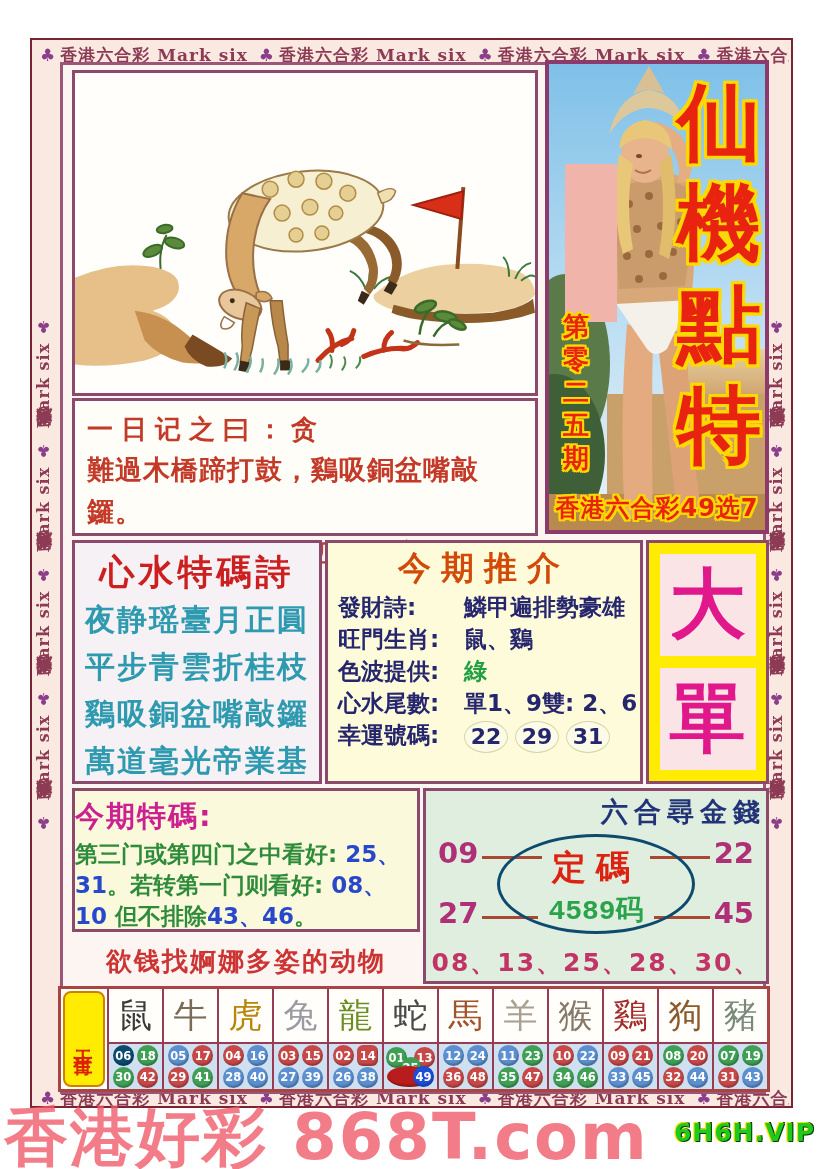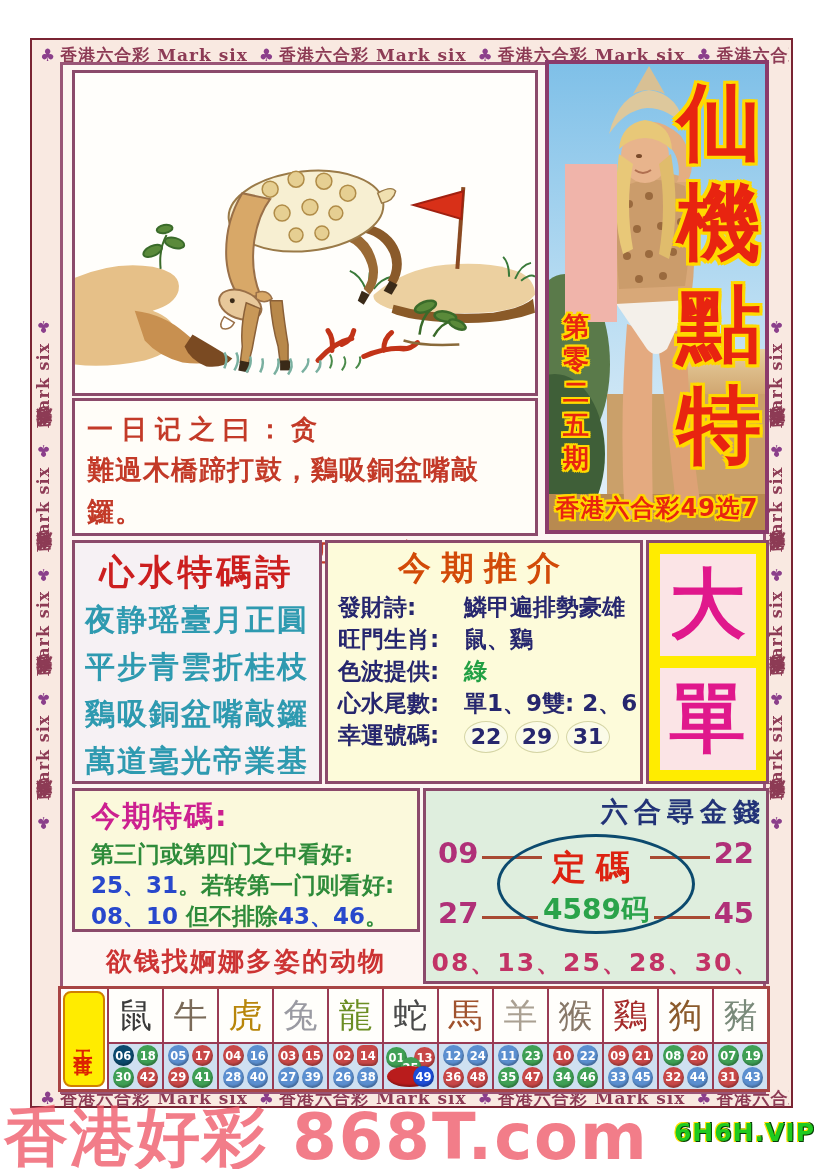--- a/index.html
+++ b/index.html
@@ -62,37 +62,37 @@
   .lucky-ball{display:inline-flex;width:42px;height:30px;border:1px solid #d5d5a5;
         border-radius:50%;background:#fbfbe8;align-items:center;justify-content:center;
         font-size:22px;color:#26266e;margin-right:7px;vertical-align:middle;}
   
   .dadan{left:583px;top:475px;width:123px;height:244px;background:#ffec00;
          display:flex;flex-direction:column;align-items:center;justify-content:space-between;
          padding:11px 0;}
   .dd-sq{width:96px;height:102px;background:#fbe4e6;display:flex;align-items:center;
          justify-content:center;font-size:76px;font-weight:bold;color:#e0188c;}
   
-  .teama{left:9px;top:723px;width:348px;height:144px;background:#fbf9dc;padding:6px 16px;}
+  .teama{left:9px;top:723px;width:348px;height:144px;background:#fbf9dc;padding:6px 0;}
   .tm-title{font-size:29px;font-weight:bold;color:#cc2090;letter-spacing:2px;}
   .tm-body{font-size:23px;font-weight:bold;line-height:31px;margin-top:2px;}
   .seg-green{color:#2e8b3a;}
   .seg-blue{color:#2848cc;}
   .tm-hint{font-size:26px;font-weight:bold;color:#cc3333;text-align:center;
            margin-top:12px;letter-spacing:2px;}
   
   .gold{left:360px;top:723px;width:346px;height:196px;background:#dfeede;}
   .gd-title{font-size:27px;font-weight:bold;color:#223377;text-align:right;
             letter-spacing:6px;margin-top:3px;}
   .gd-diagram{position:relative;height:110px;margin-top:2px;}
   .gd-ellipse{position:absolute;left:50%;top:2px;transform:translateX(-50%);
             width:198px;height:100px;border:3px solid #0c4a6e;border-radius:50%;
             text-align:center;box-sizing:border-box;}
   .gd-center-top{font-size:34px;font-weight:bold;color:#dd2211;letter-spacing:10px;margin-top:8px;}
-  .gd-center-bottom{font-size:28px;font-weight:bold;color:#2aa34a;}
+  .gd-center-bottom{font-size:28px;font-weight:bold;color:#2aa34a;font-family:Liberation Mono, monospace;}
   .gd-corner{position:absolute;font-size:29px;font-weight:bold;color:#b03078;}
   .gd-tl{left:12px;top:4px;}   .gd-tr{right:12px;top:4px;}
   .gd-bl{left:12px;top:64px;}  .gd-br{right:12px;top:64px;}
   .gline{position:absolute;height:3px;background:#a84a33;}
   .gl-tl{left:56px;top:24px;width:60px;} .gl-tr{right:56px;top:24px;width:60px;}
   .gl-bl{left:56px;top:84px;width:56px;} .gl-br{right:56px;top:84px;width:56px;}
   .gd-bottom{font-size:25px;font-weight:bold;color:#c23366;text-align:center;
              letter-spacing:2px;margin-top:4px;}
   
   .ztable{position:absolute;left:-5px;top:921px;width:712px;height:106px;

